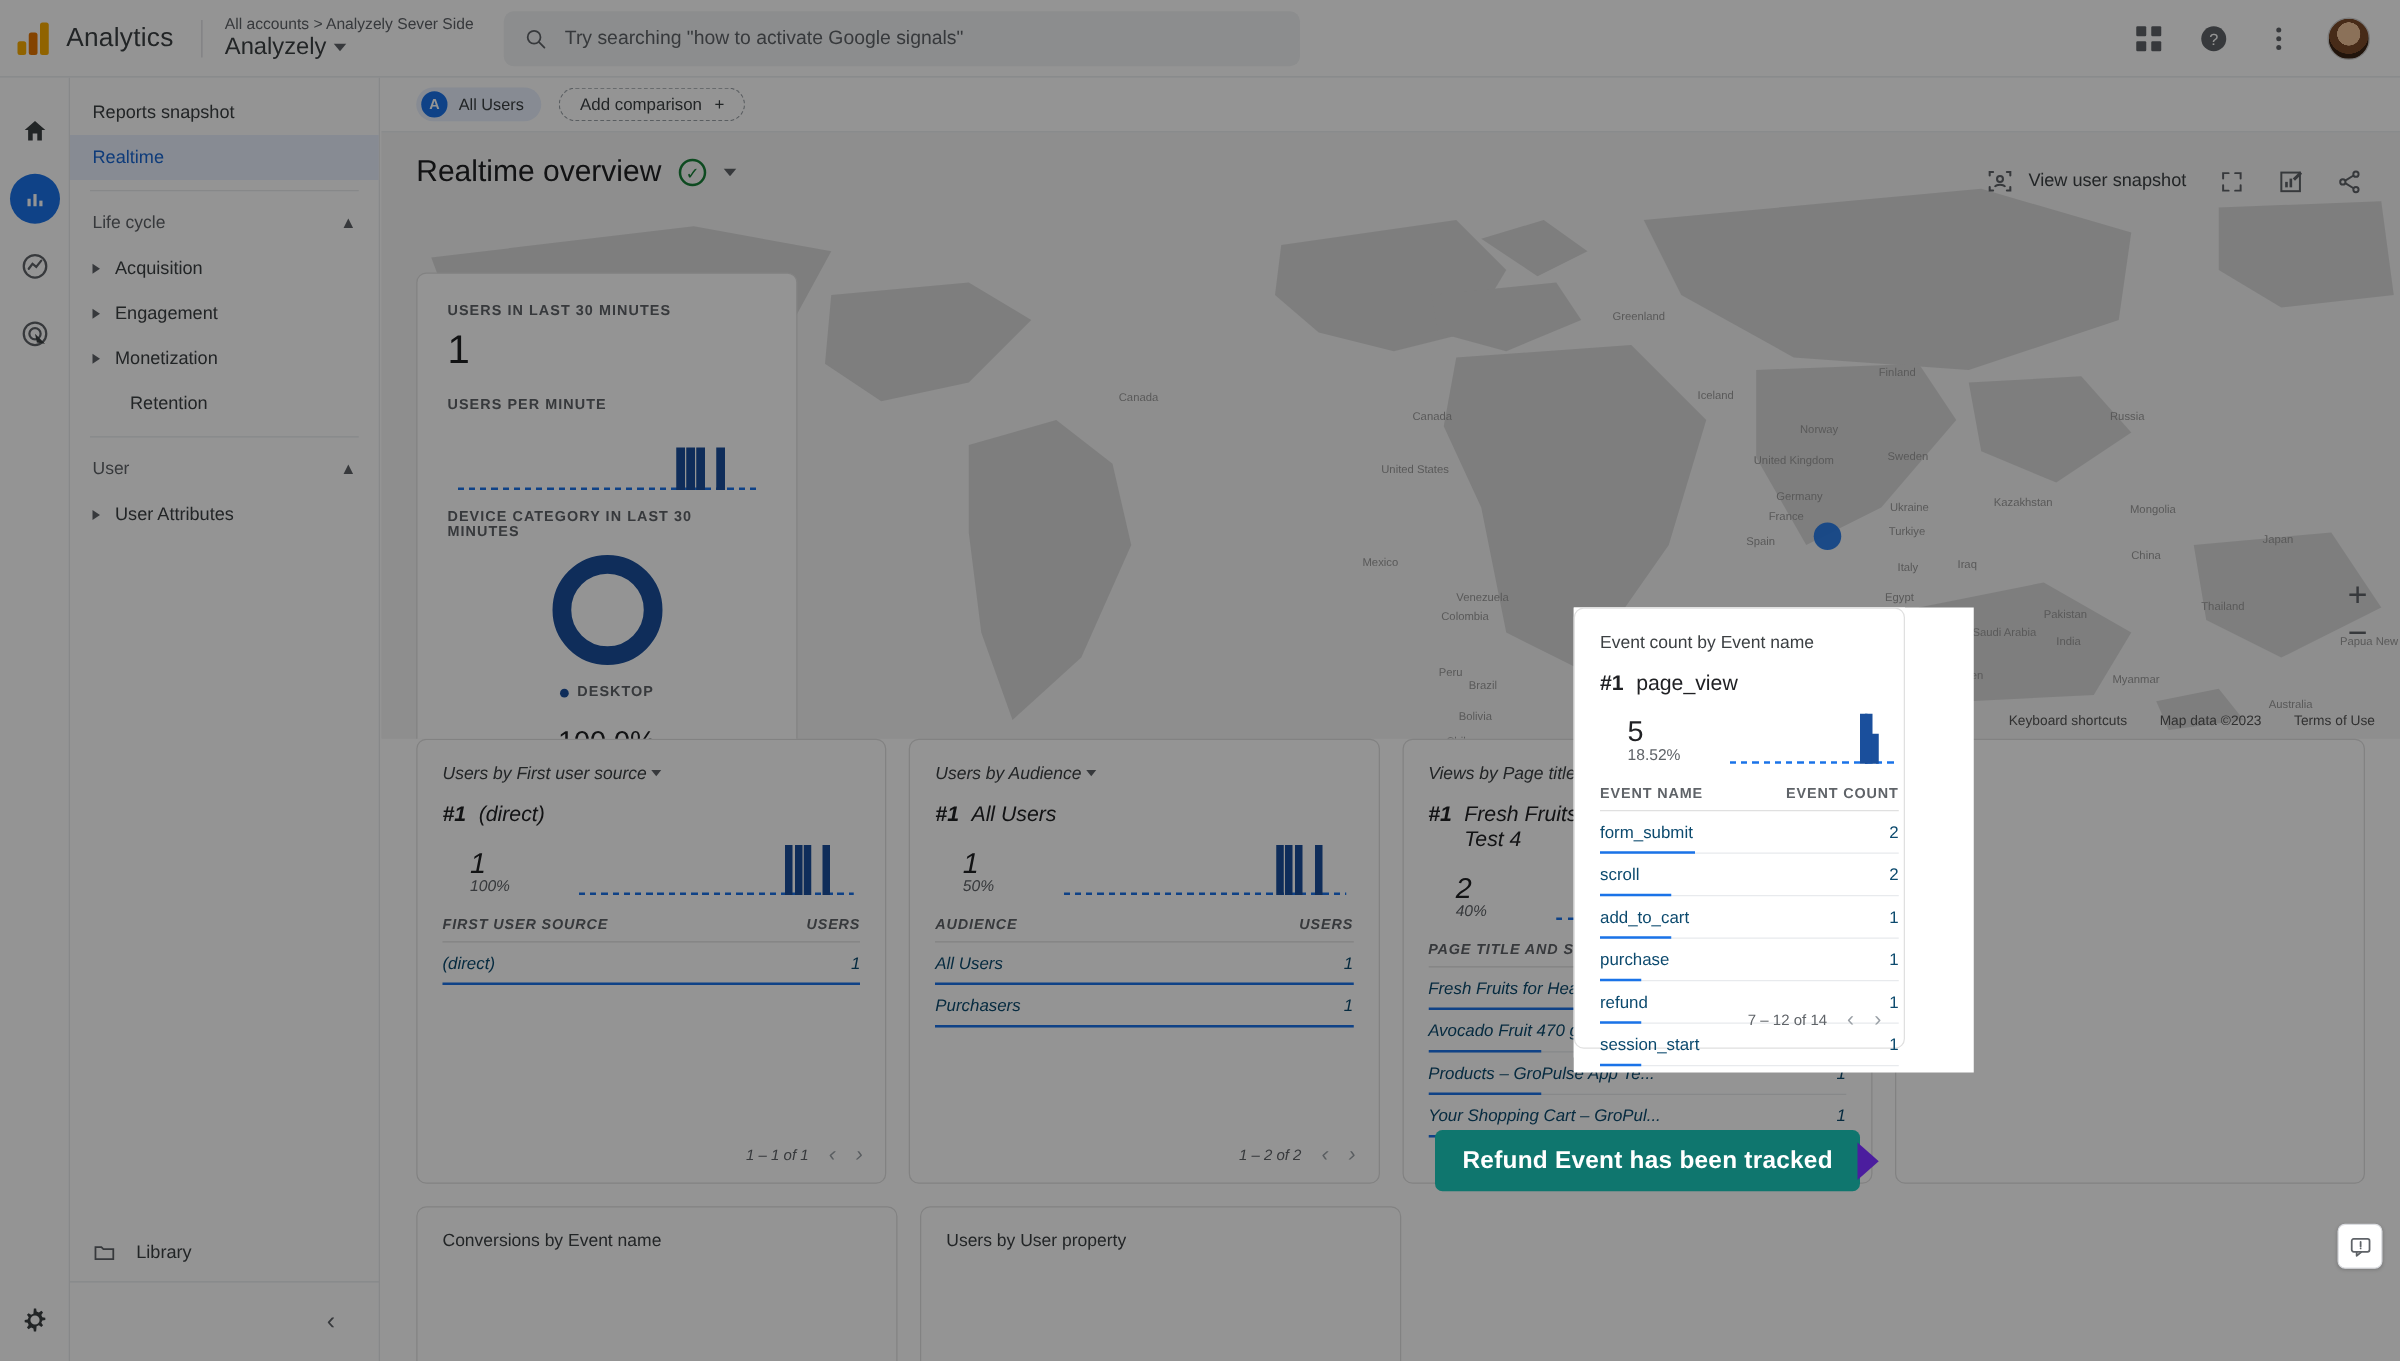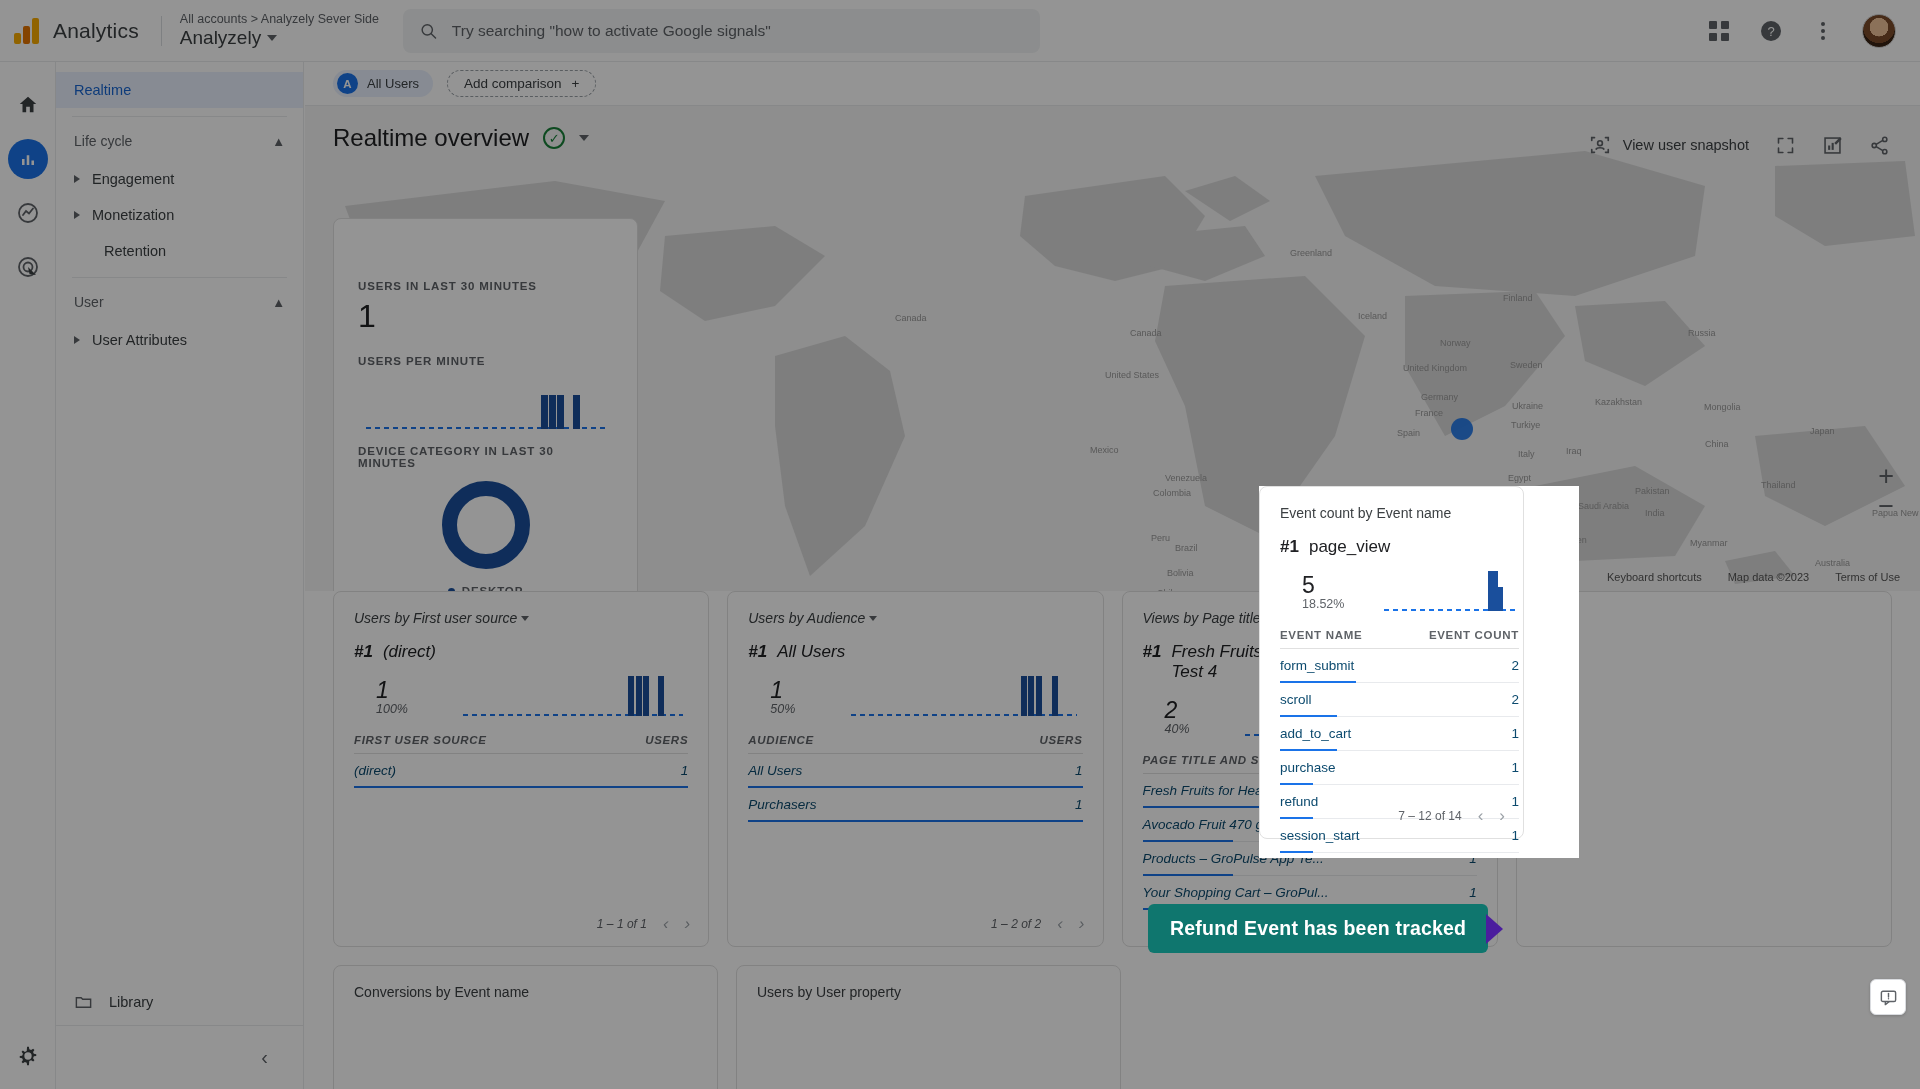--- a/index.html
+++ b/index.html
@@ -133,21 +133,21 @@
               align-items: center; color: #5f6368; }
   .map-zoom div { font-size: 27px; line-height: 30px; cursor: pointer; }
   .map-credits { position: absolute; bottom: 8px; right: 20px; z-index: 4; display: flex; gap: 26px;
                  font-size: 11px; color: #555; }
 
   
   .metric-card {
     position: absolute; top: 112px; left: 28px; width: 305px; height: 388px;
     background: #fff; border: 1px solid #e0e0e0; border-radius: 8px; z-index: 5; padding: 24px 24px 0 24px;
   }
-  .mc-label { font-size: 11.5px; letter-spacing: .85px; color: #5f6368; font-weight: bold; margin-top: 37px; }
+  .mc-label { font-size: 11.5px; letter-spacing: .85px; color: #5f6368; font-weight: bold; }
   .mc-big { font-size: 32px; color: #202124; margin: 6px 0 20px 0; }
   .mc-label2 { font-size: 11.5px; letter-spacing: .85px; color: #5f6368; font-weight: bold; margin-bottom: 6px; }
   .spark { position: relative; height: 54px; margin: 8px 8px 0 8px; }
   .spark .baseline { position: absolute; bottom: 0; left: 0; right: 0; height: 2px;
       background: repeating-linear-gradient(to right, #1a73e8 0 5px, transparent 5px 9px); }
   .spark .bar { position: absolute; bottom: 0; width: 7px; background: #1a4f9c; }
   .mc-label3 { font-size: 11.5px; letter-spacing: .85px; color: #5f6368; font-weight: bold; margin-top: 16px; }
   .donut-wrap { display: flex; flex-direction: column; align-items: center; margin-top: 12px; }
   .donut { width: 88px; height: 88px; border-radius: 50%; border: 15px solid #1a4f9c; }
   .donut-legend { display: flex; align-items: center; gap: 7px; margin-top: 16px;
@@ -306,28 +306,35 @@
       </svg>
     </div>
     <div class="rail-gear">
       <svg width="22" height="22" viewBox="0 0 24 24">
         <path d="M12 8a4 4 0 1 0 0 8 4 4 0 0 0 0-8z M11 2h2l.4 2.6 2 .9 2.2-1.5 1.4 1.4-1.5 2.2.9 2L21 10v2l-2.6.4-.9 2 1.5 2.2-1.4 1.4-2.2-1.5-2 .9L13 22h-2l-.4-2.6-2-.9-2.2 1.5-1.4-1.4 1.5-2.2-.9-2L3 14v-2l2.6-.4.9-2L5 7.4l1.4-1.4 2.2 1.5 2-.9z" fill="#3c4043"></path>
       </svg>
     </div>
   </div>
 
   <div class="sidenav">
+    <div class="nav-link">
+      <span>Reports snapshot</span>
+    </div>
     <div class="nav-link selected">
       <span>Realtime</span>
     </div>
     <div class="nav-sep"></div>
 
     <div class="nav-group-label">
       <span>Life cycle</span>
       <span class="chev-up">▲</span>
+    </div>
+    <div class="nav-sub">
+      <span class="tri-r"></span>
+      <span>Acquisition</span>
     </div>
     <div class="nav-sub">
       <span class="tri-r"></span>
       <span>Engagement</span>
     </div>
     <div class="nav-sub">
       <span class="tri-r"></span>
       <span>Monetization</span>
     </div>
     <div class="nav-sub noarrow">

